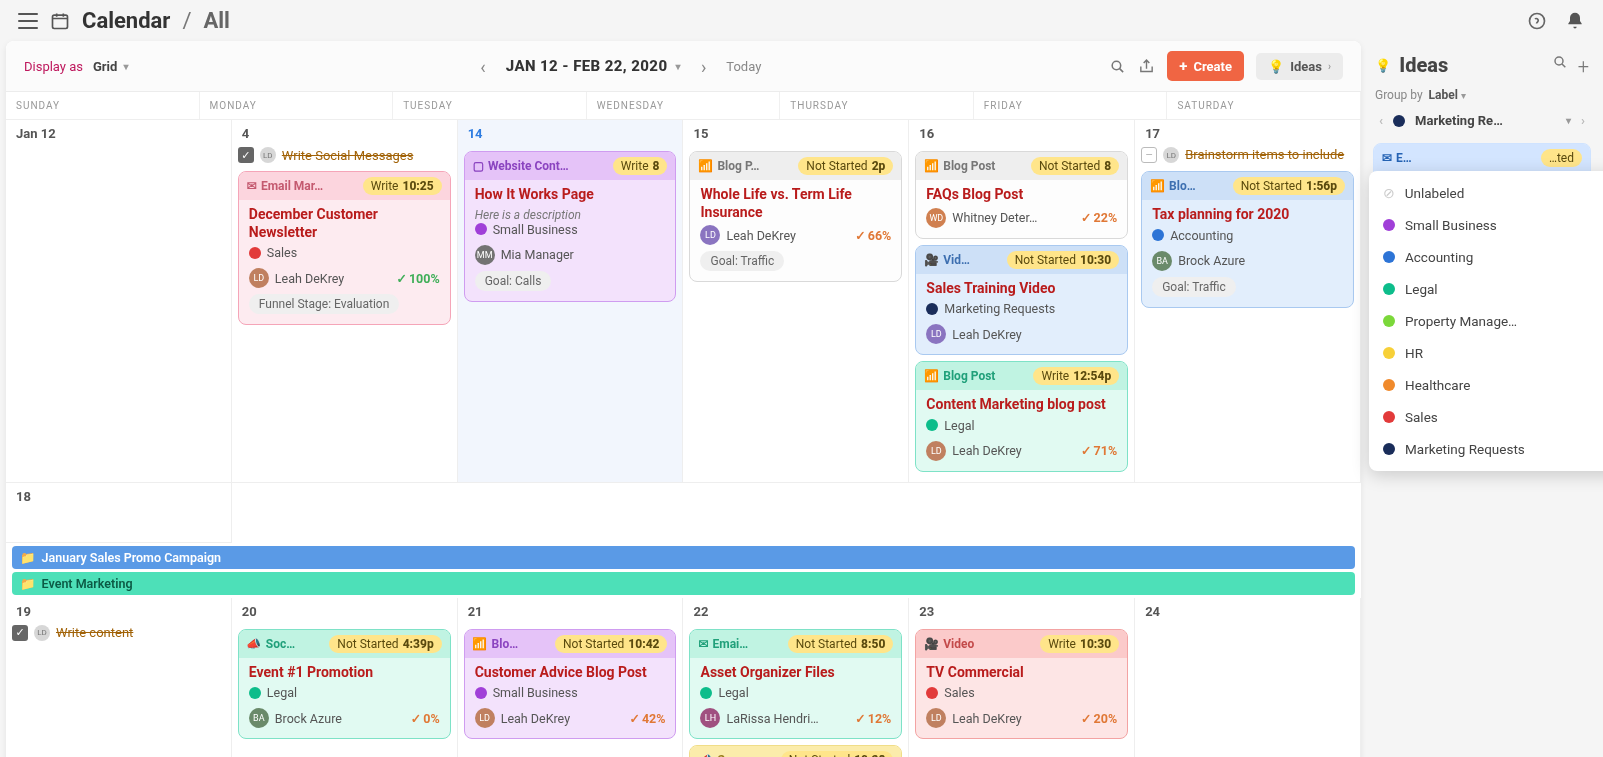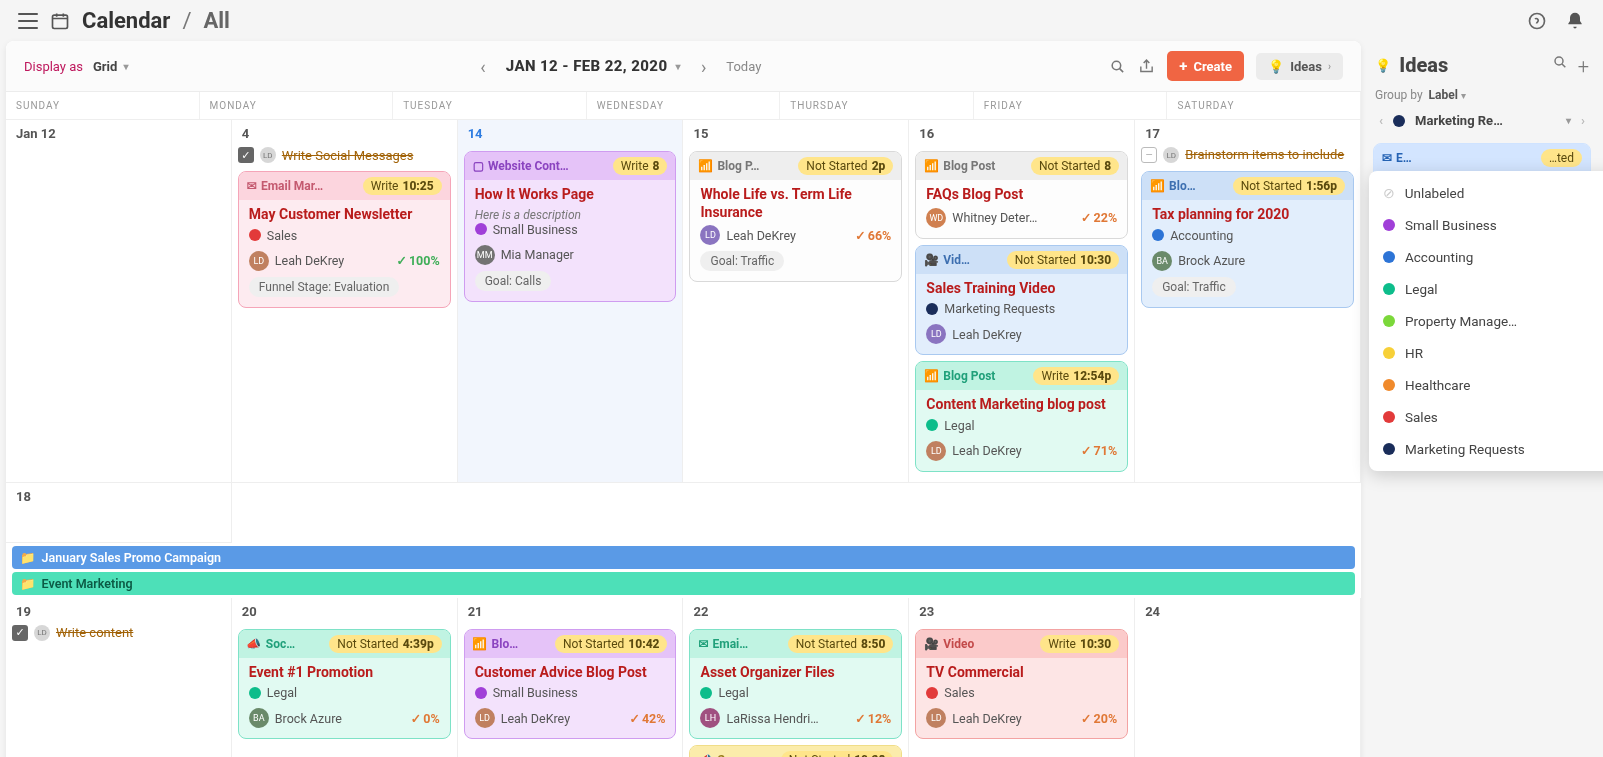--- a/index.html
+++ b/index.html
@@ -184,21 +184,21 @@
         <div class="card-head c-pink-h">
               <span class="type">
                 <span>✉</span>
                 <span>Email Mar…</span>
               </span>
               <span class="pill pill-yellow">
                 <span>Write</span>
                 <b>10:25</b>
               </span>
             </div>
-        <div class="title">May Customer Newsletter</div>
+        <div class="title">December Customer Newsletter</div>
         <div class="tag">
               <span class="dot d-red"></span>
               <span>Sales</span>
             </div>
         <div class="row">
               <span class="avatar" style="background:#c08060">LD</span>
               <span>Leah DeKrey</span>
               <span class="pct green">✓<span>100%</span></span>
             </div>
         <span class="chip">Funnel Stage: Evaluation</span>

